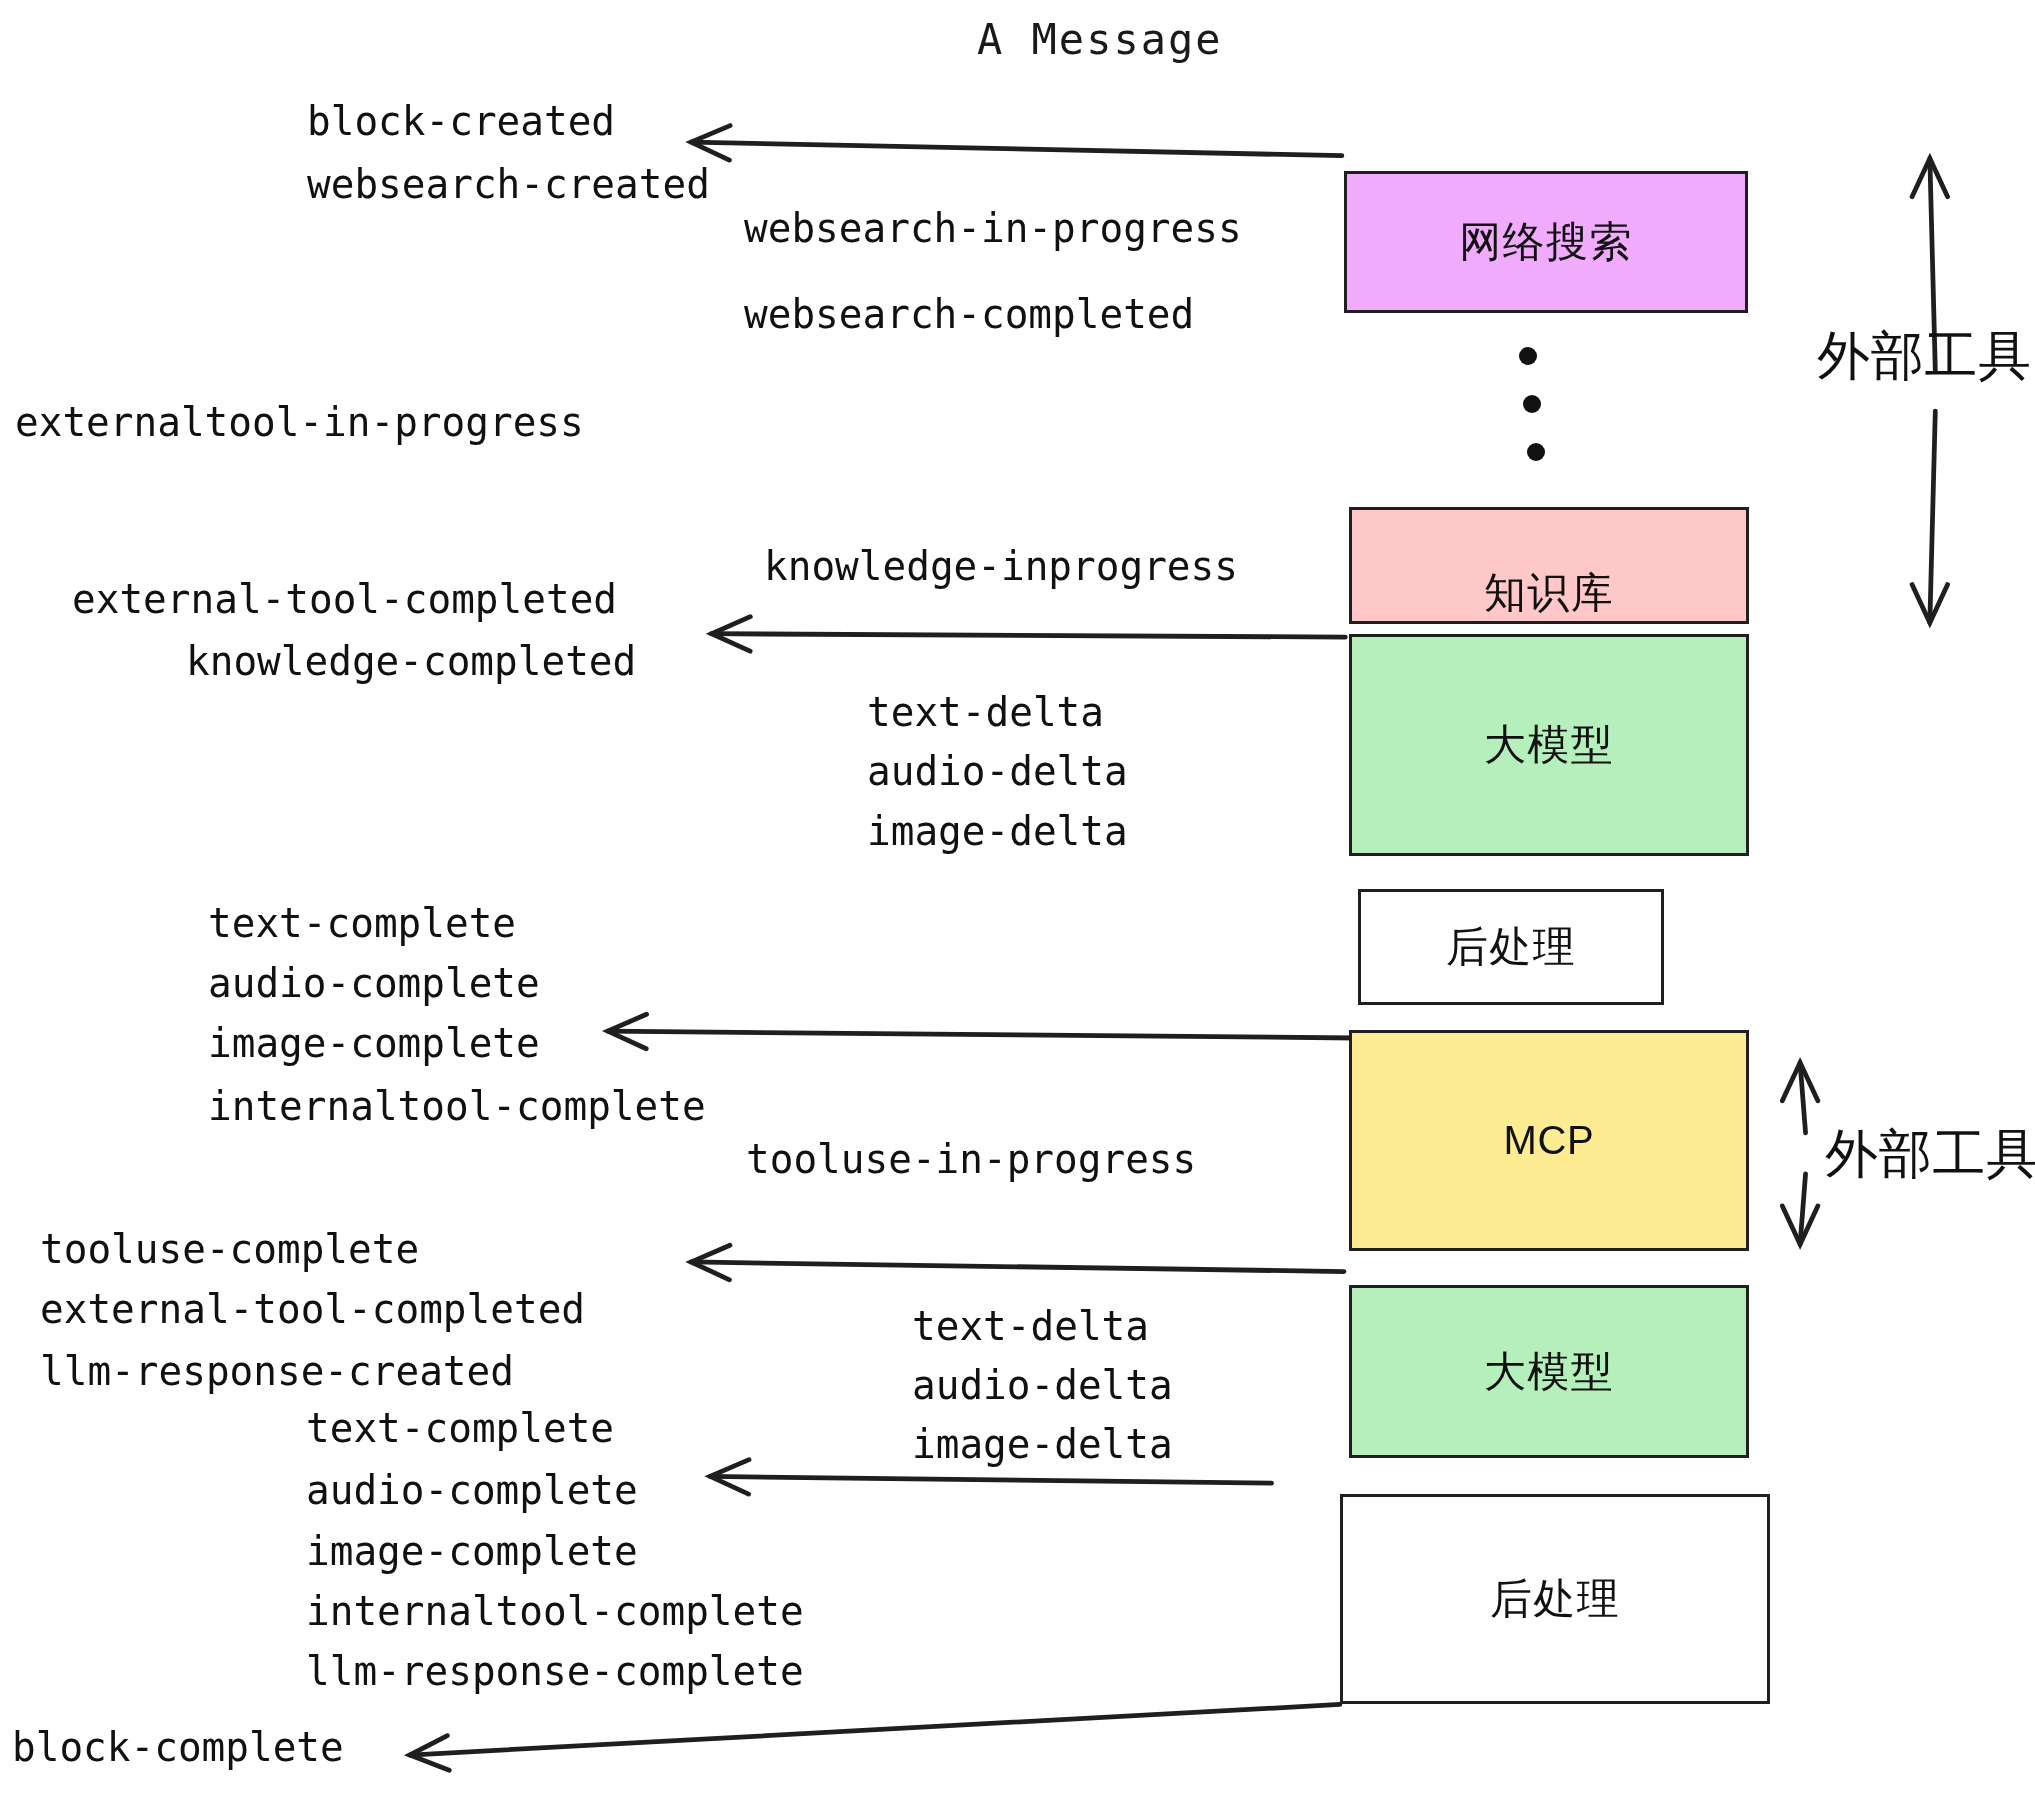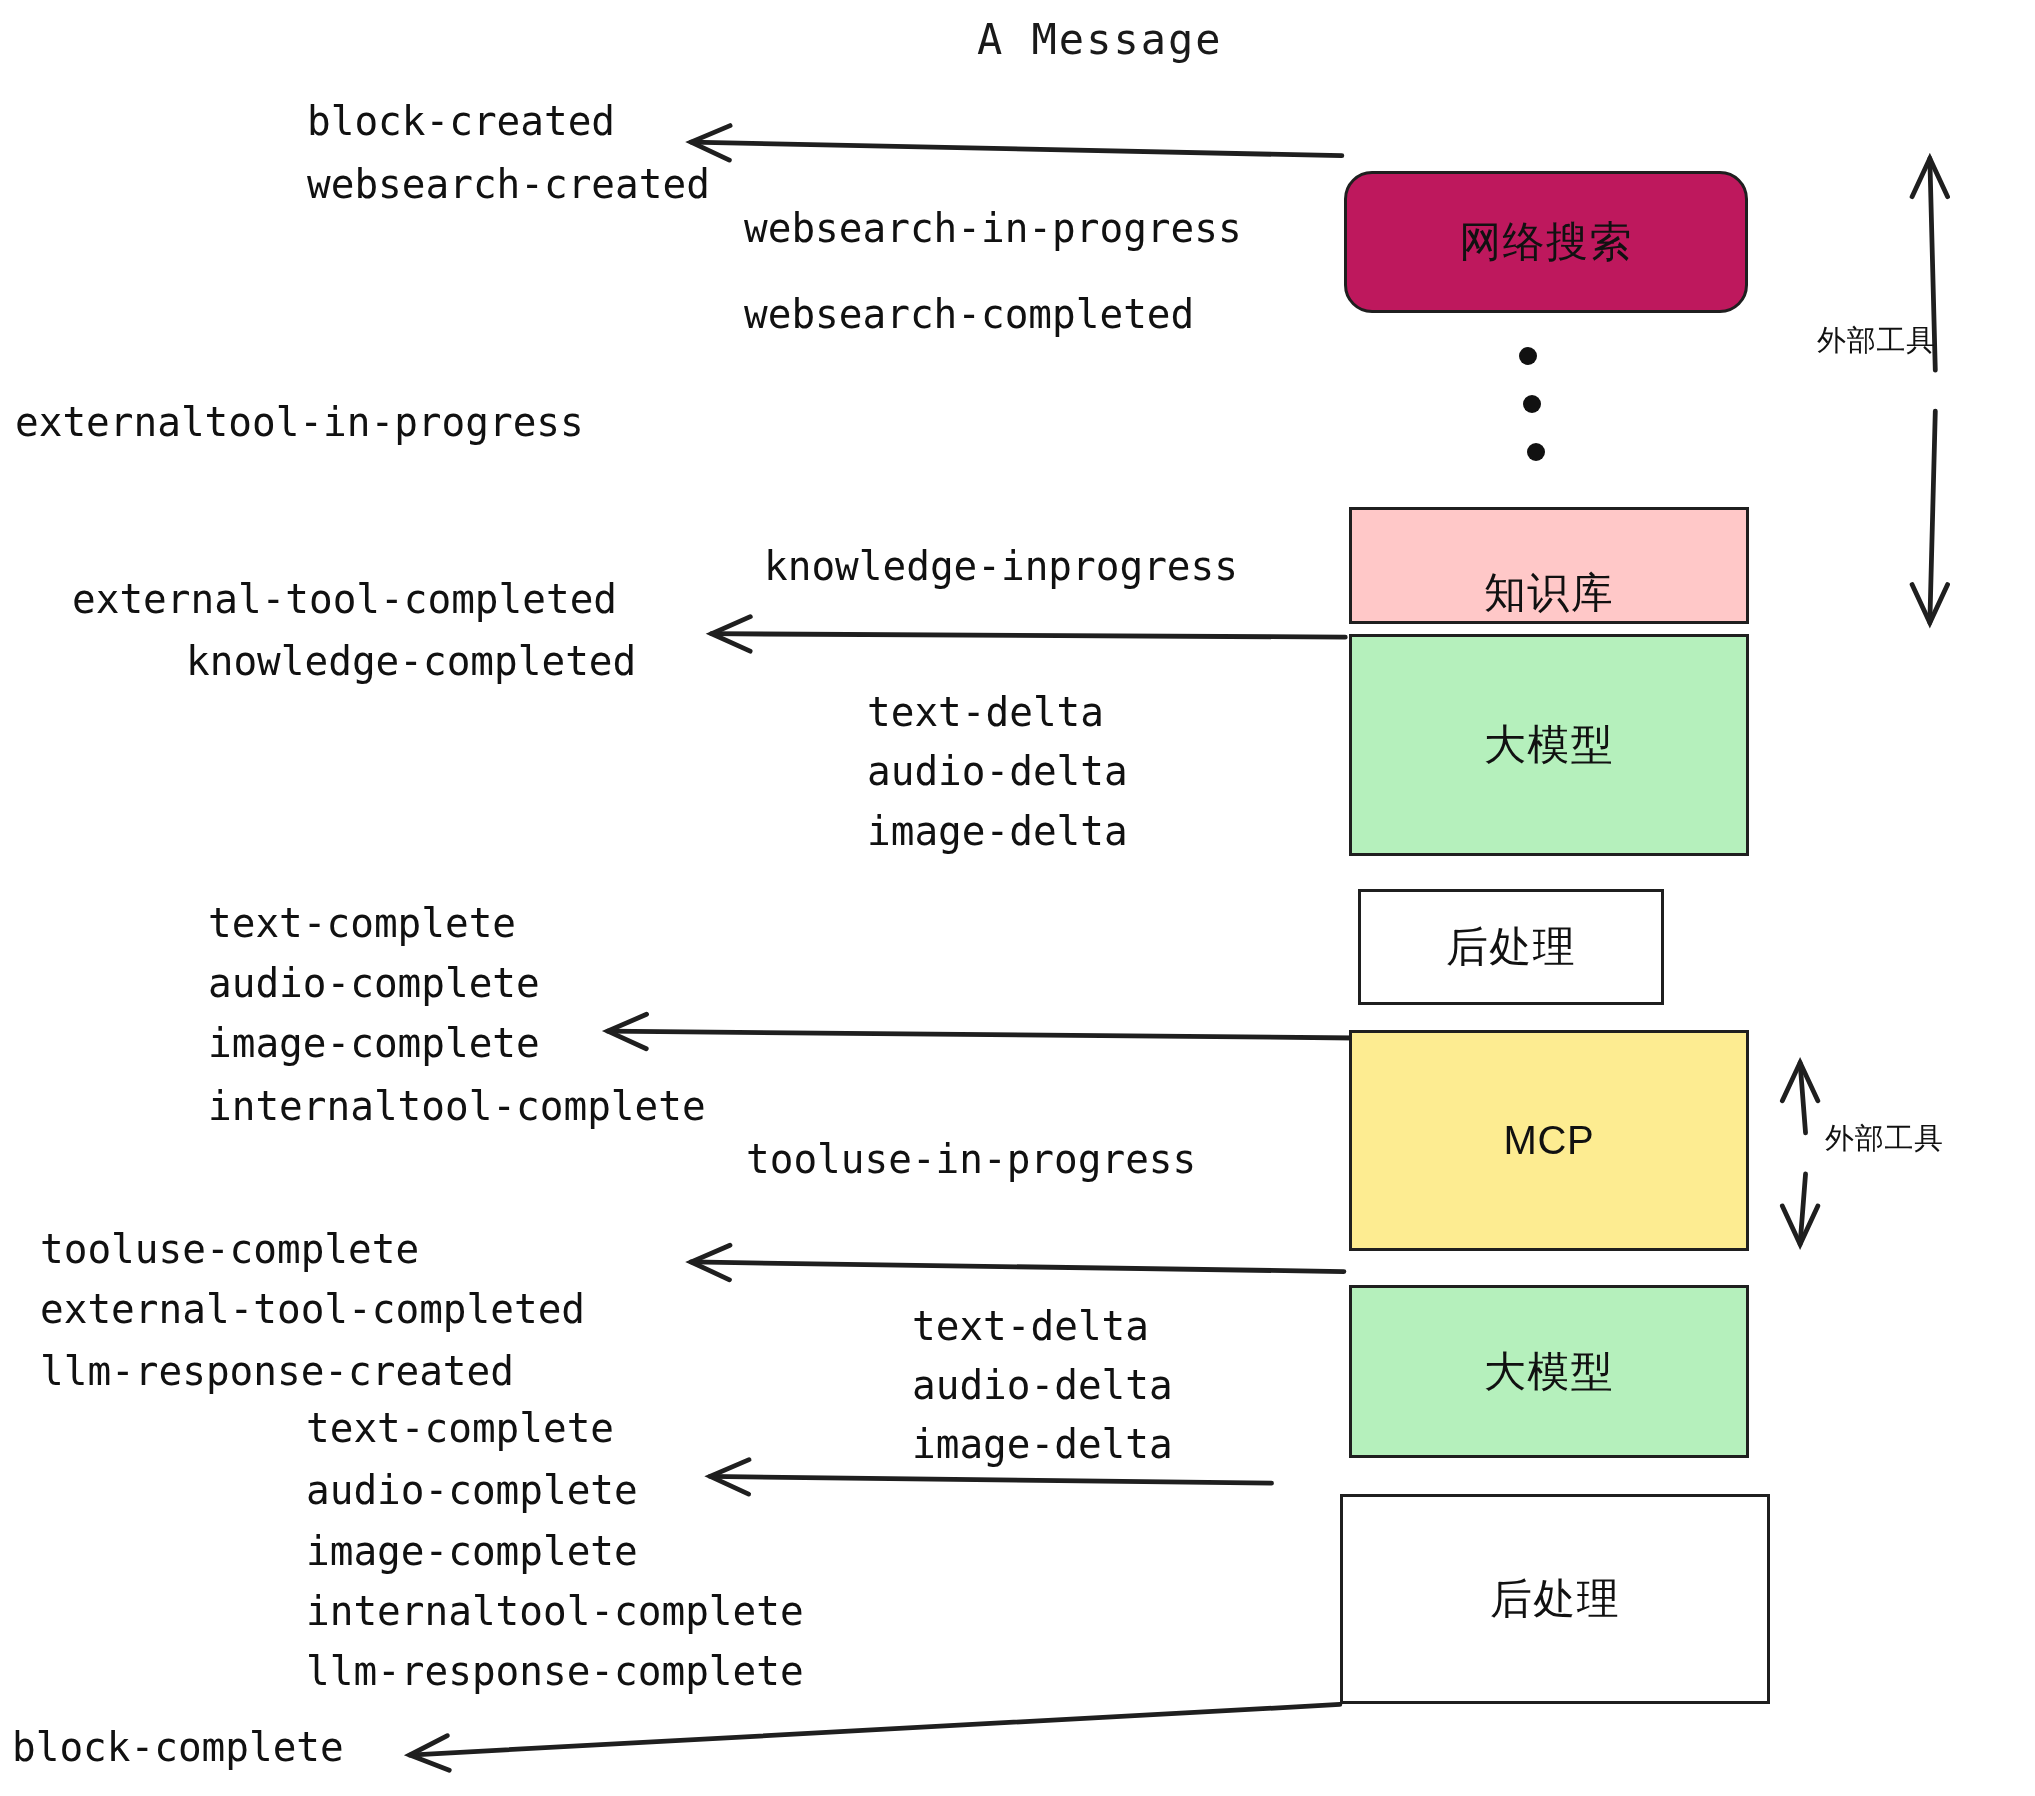--- a/index.html
+++ b/index.html
@@ -58,21 +58,21 @@
   .box.latin .box-label {
     font-family: Liberation Sans, sans-serif;
     font-size: 40px;
     letter-spacing: 0.7px;
   }
 
   
   .side-label {
     position: absolute;
     font-family: "DejaVu Sans", "Liberation Sans", sans-serif;
-    font-size: 29px;
+    font-size: 53px;
     color: #111111;
     white-space: nowrap;
     letter-spacing: 0.7px;
   }
 
   
   .dot {
     position: absolute;
     width: 18px;
     height: 18px;
@@ -165,21 +165,21 @@
       <div class="evt" style="left: 912px; top: 1424px;">image-delta</div>
       <div class="evt" style="left: 306px; top: 1408px;">text-complete</div>
       <div class="evt" style="left: 306px; top: 1470px;">audio-complete</div>
       <div class="evt" style="left: 306px; top: 1531px;">image-complete</div>
       <div class="evt" style="left: 306px; top: 1591px;">internaltool-complete</div>
       <div class="evt" style="left: 306px; top: 1651px;">llm-response-complete</div>
       <div class="evt" style="left: 12.3px; top: 1727px;">block-complete</div>
     </div>
 
   <div id="boxes-layer">
-      <div class="box" style="left: 1344px; top: 171px; width: 404px; height: 142px; background: #be185d; border-radius: 28px;">
+      <div class="box" style="left: 1344px; top: 171px; width: 404px; height: 142px; background: #f0abfc;">
         <span class="box-label">网络搜索</span>
       </div>
       <div class="box" style="left: 1349px; top: 507px; width: 400px; height: 117px; background: rgb(255, 200, 200); align-items: flex-end;">
         <span class="box-label">知识库</span>
       </div>
       <div class="box" style="left: 1349px; top: 634px; width: 400px; height: 222px; background: rgb(181, 240, 188);">
         <span class="box-label">大模型</span>
       </div>
       <div class="box" style="left: 1358px; top: 889px; width: 306px; height: 116px; background: rgb(255, 255, 255);">
         <span class="box-label">后处理</span>

